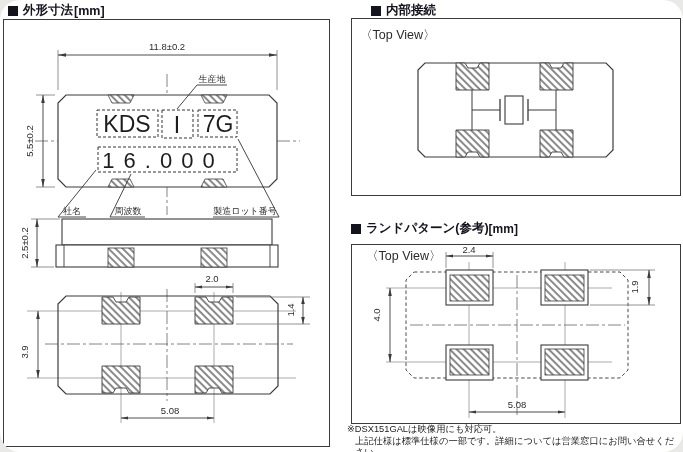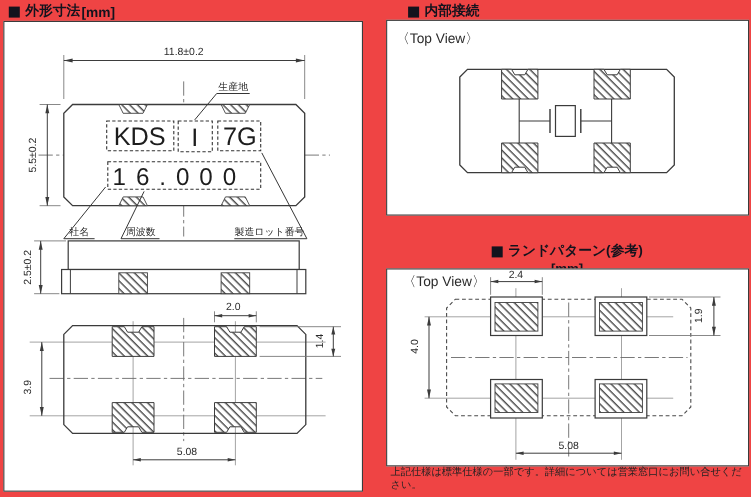--- a/index.html
+++ b/index.html
@@ -1,24 +1,24 @@
 <!DOCTYPE html>
 <html><head>
 <meta charset="utf-8">
 <style>
   html,body{margin:0;padding:0;}
   body{background:#e9e9e7;font-family:"Liberation Sans","DejaVu Sans",sans-serif;}
-  .page{position:relative;width:683px;height:452px;background:#ef4444;overflow:hidden;}
+  .page{position:relative;width:683px;height:452px;background:#ffffff;overflow:hidden;border-radius:20px;}
   .sec-title{position:absolute;margin:0;font-size:12.5px;font-weight:bold;color:#13131d;
              display:flex;align-items:center;gap:5px;white-space:nowrap;}
   .sec-title .sq{display:inline-block;width:10px;height:10px;background:#13131d;}
   .sec-title .unit{font-weight:bold;}
   .panel{position:absolute;background:#ffffff;border:1px solid #3b3b3b;}
   .land-header{position:absolute;left:351px;top:220px;width:329px;display:flex;
-               justify-content:flex-start;align-items:center;flex-direction:column;}
+               justify-content:flex-start;align-items:center;}
   .land-header .sec-title{position:static;}
   .mm-right{font-size:12px;font-weight:bold;color:#13131d;}
   .footnote{position:absolute;left:347px;top:424px;width:334px;font-size:9.3px;
             line-height:11.5px;color:#222;}
   .footnote .fn2{padding-left:8px;}
   svg{display:block;}
   svg text{font-family:"Liberation Sans","DejaVu Sans",sans-serif;fill:#2b2b2b;}
   .dimtxt{font-size:9.5px;}
   .marktxt{fill:#1d1d1d;}
   .lbltxt{font-size:9px;}
@@ -274,16 +274,17 @@
       <g>
         <line x1="469" y1="412" x2="565" y2="412" stroke="#3b3b3b" stroke-width="0.9"></line>
         <polygon points="469,412 476,410.4 476,413.6" fill="#3b3b3b"></polygon>
         <polygon points="565,412 558,410.4 558,413.6" fill="#3b3b3b"></polygon>
         <text x="517" y="408" text-anchor="middle" class="dimtxt">5.08</text>
       </g>
     </svg>
   </div>
 
   <div class="footnote">
+    <div class="fn1">※DSX151GALは映像用にも対応可。</div>
     <div class="fn2">上記仕様は標準仕様の一部です。詳細については営業窓口にお問い合せください。</div>
   </div>
 
 </div>
 
 </body></html>

